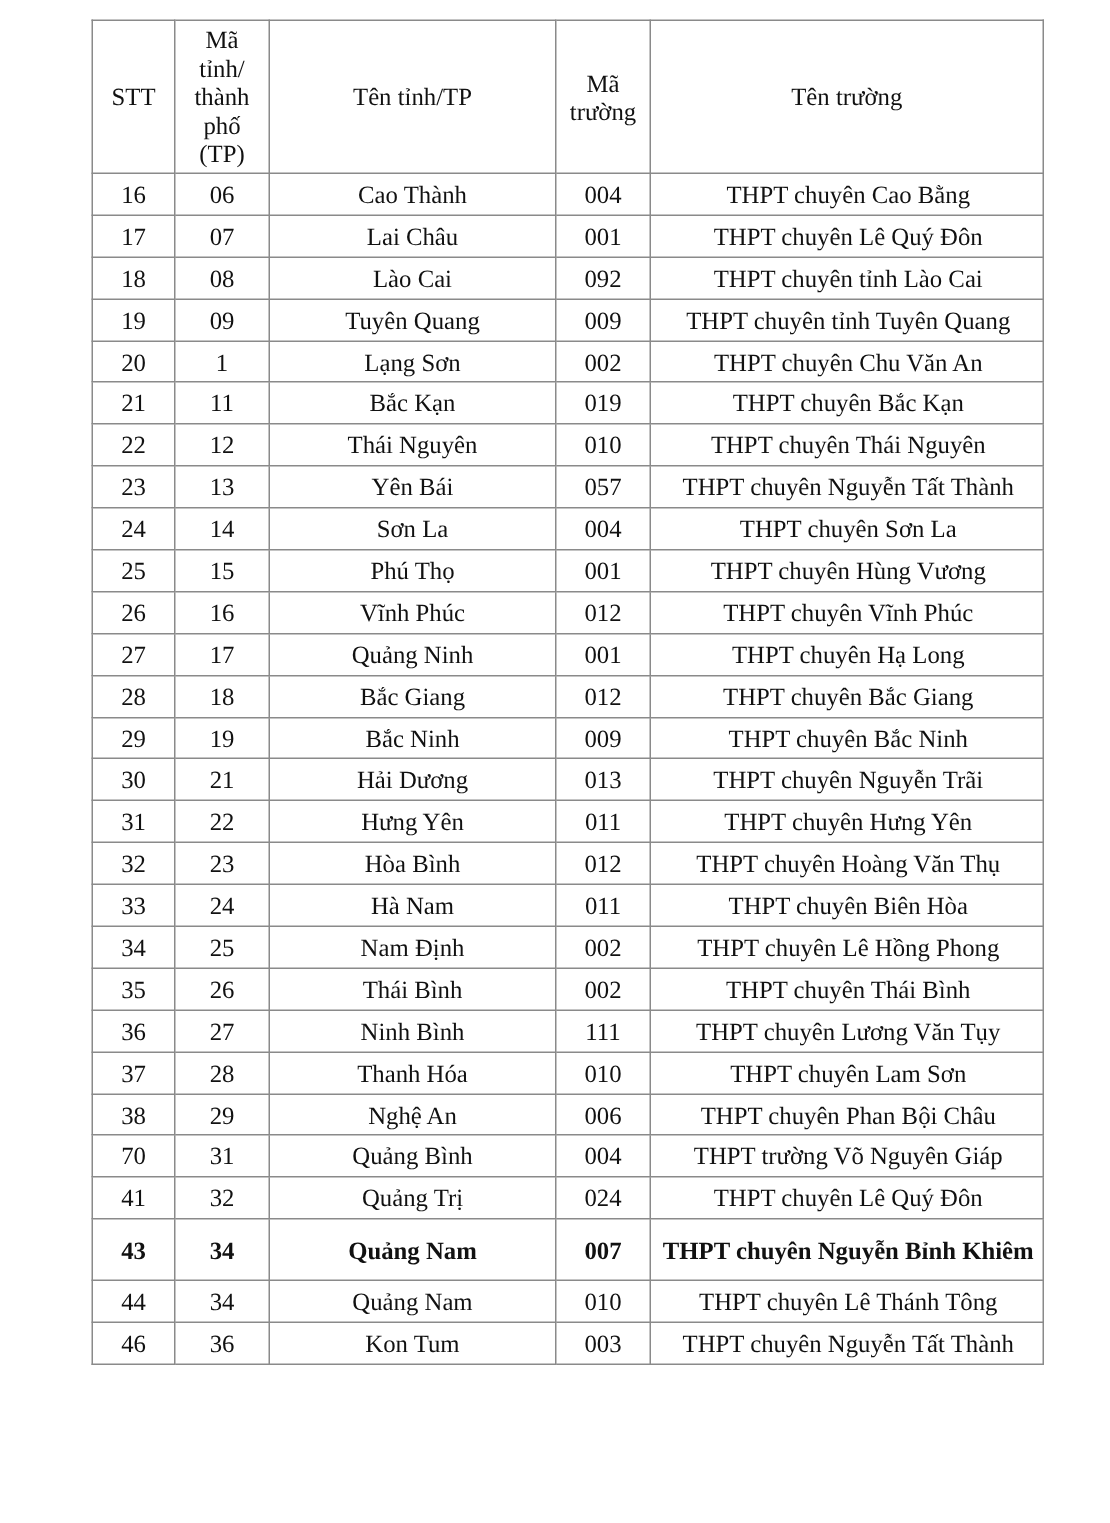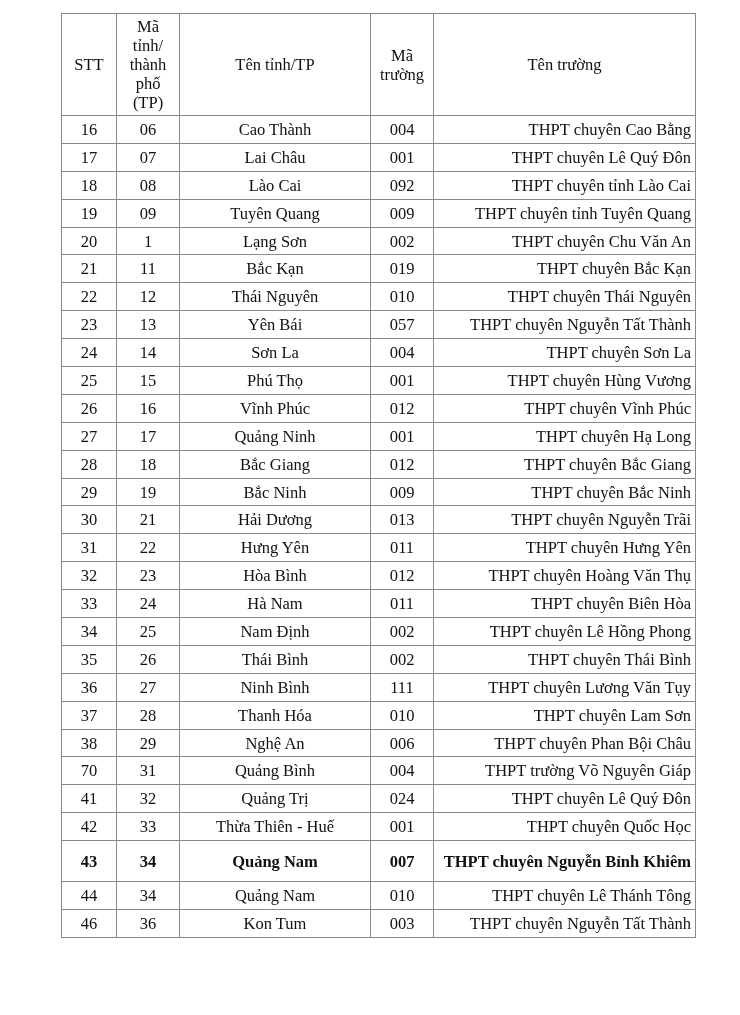--- a/index.html
+++ b/index.html
@@ -15,21 +15,21 @@
       border: 1.3px solid #8a8a8a;
       padding: 0 4px;
       text-align: center;
       vertical-align: middle;
       font-weight: normal;
     }
     .doc-table thead th { height: 101px; line-height: 19px; }
     .doc-table tbody td { height: 26.9px; line-height: 19px; }
     .doc-table tbody tr.tall td { height: 40px; font-weight: bold; }
     .doc-table td.school, .doc-table th.school-h { }
-    .doc-table td.school { text-align: right; padding-left: 6px; }
+    .doc-table td.school { text-align: center; padding-left: 6px; }
     col.c1 { width: 55px; } col.c2 { width: 63px; } col.c3 { width: 191px; }
     col.c4 { width: 63px; } col.c5 { width: 262px; }
   </style>
 </head>
 <body>
 
 <table class="doc-table">
   <colgroup>
     <col class="c1">
       <col class="c2">
@@ -215,27 +215,20 @@
         <td>004</td>
         <td class="school">THPT trường Võ Nguyên Giáp</td>
       </tr>
       <tr>
         <td>41</td>
         <td>32</td>
         <td>Quảng Trị</td>
         <td>024</td>
         <td class="school">THPT chuyên Lê Quý Đôn</td>
       </tr>
-      <tr>
-        <td>42</td>
-        <td>33</td>
-        <td>Thừa Thiên - Huế</td>
-        <td>001</td>
-        <td class="school">THPT chuyên Quốc Học</td>
-      </tr>
       <tr class="tall">
         <td>43</td>
         <td>34</td>
         <td>Quảng Nam</td>
         <td>007</td>
         <td class="school">THPT chuyên Nguyễn Bỉnh Khiêm</td>
       </tr>
       <tr>
         <td>44</td>
         <td>34</td>

